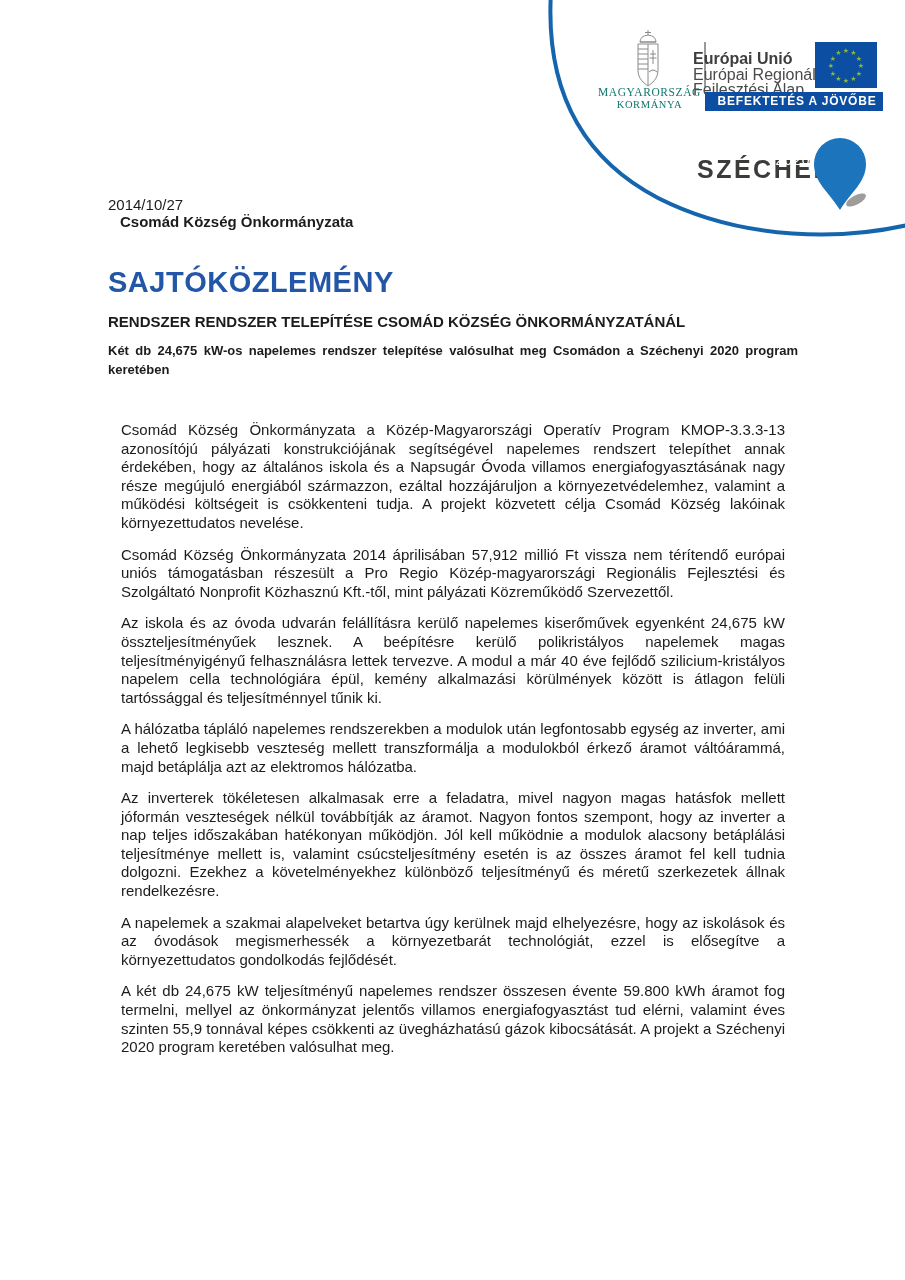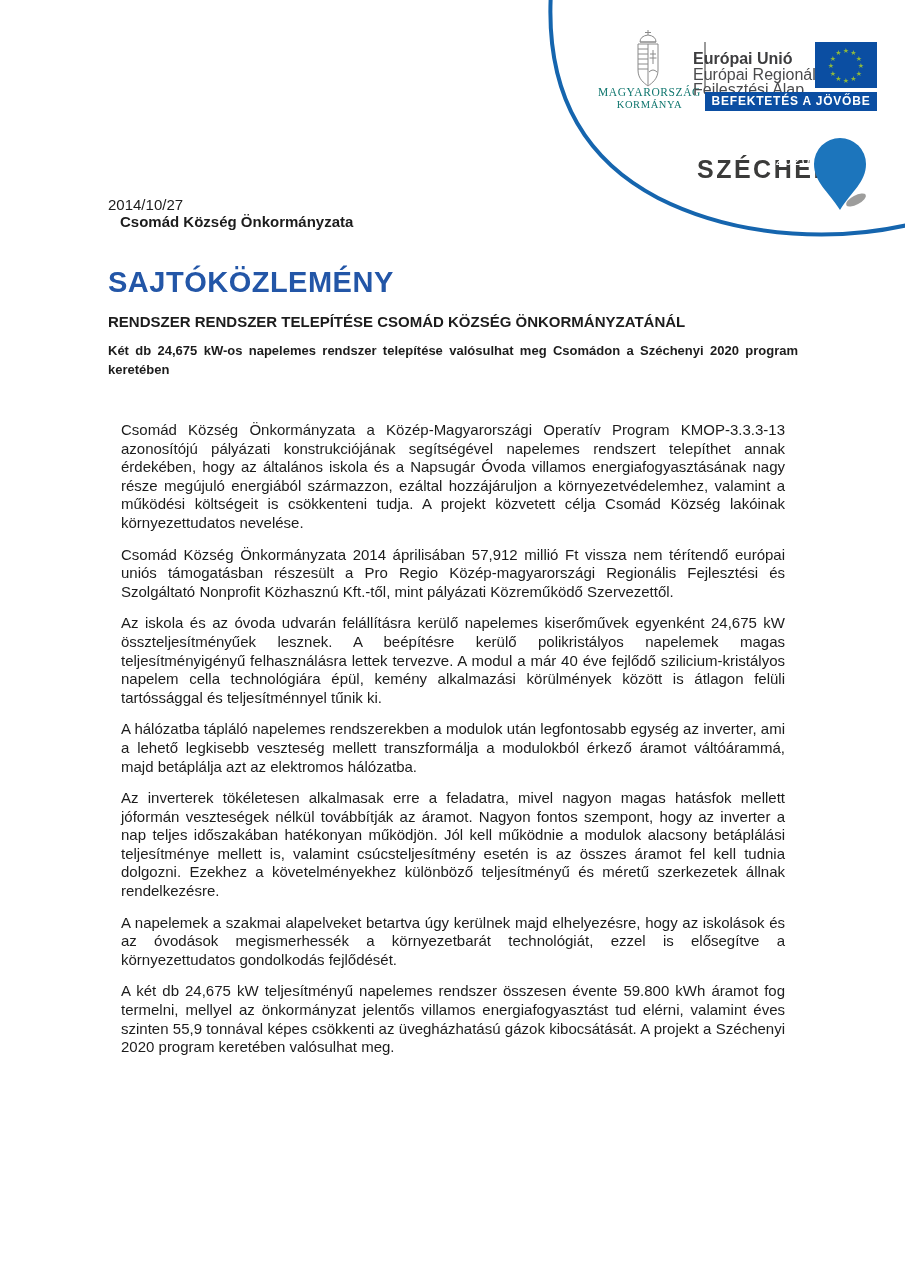--- a/index.html
+++ b/index.html
@@ -27,21 +27,21 @@
   .gov-name .l2{font-size:10.5px;line-height:12px;}
 
   
   .eu-divider{position:absolute;left:704px;top:42px;width:2px;height:45px;background:#9a9a9a;}
   .eu-text{position:absolute;left:693px;top:43px;font-size:16px;line-height:15.5px;color:#4a4a4c;margin-top:8px;}
   .eu-text .b{font-weight:bold;color:#3d3d3f;}
   .eu-flag{position:absolute;left:815px;top:42px;width:62px;height:46px;}
   .banner{
     position:absolute;left:705px;top:92px;width:172px;height:19px;
     color:#ffffff;font-weight:bold;font-size:12px;letter-spacing:0.8px;
-    text-align:center;line-height:19px;
+    text-align:center;line-height:19px;padding-left:6px;
   }
 
   
   .sz-text{
     position:absolute;left:697px;top:155px;
     font-size:25px;font-weight:bold;letter-spacing:2.5px;
     color:#3b3b3a;
   }
   .pin{position:absolute;left:812px;top:136px;width:60px;height:78px;}
   .pin-year{

